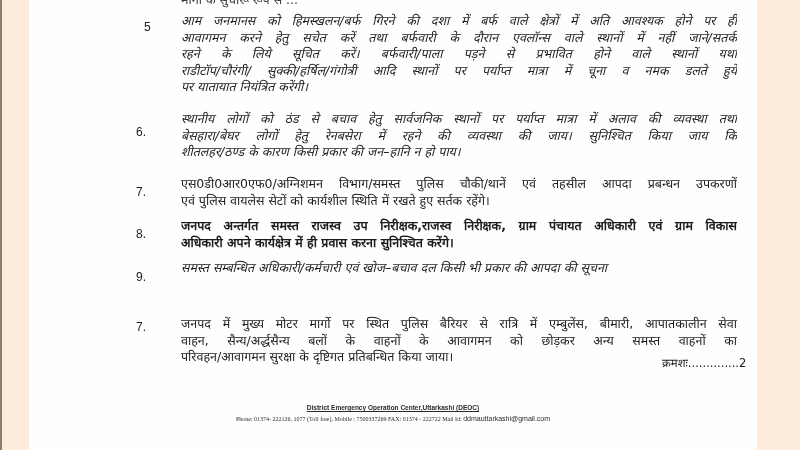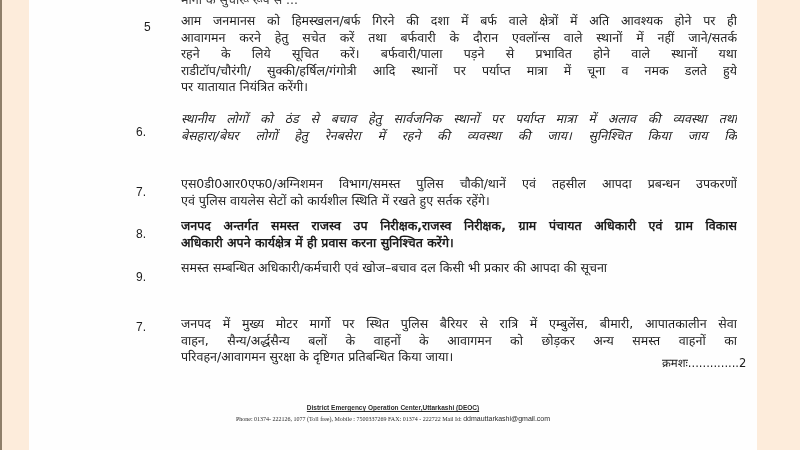--- a/index.html
+++ b/index.html
@@ -74,48 +74,49 @@
 <body>
 
 <div class="edge-line"></div>
 <div class="left-bar"></div>
 
 <div class="page">
 
   <div class="topcut">मार्गों के सुचारू रूप से ...</div>
 
   <div class="num" style="left:115px; top:20px;">5</div>
-  <div class="para" style="top:13px;">
+  <div class="para" style="top:13px;font-style:italic;">
     <span class="line">आम जनमानस को हिमस्खलन/बर्फ गिरने की दशा में बर्फ वाले क्षेत्रों में अति आवश्यक होने पर ही</span>
     <span class="line">आवागमन करने हेतु सचेत करें तथा बर्फवारी के दौरान एवलॉन्स वाले स्थानों में नहीं जाने/सतर्क</span>
     <span class="line">रहने के लिये सूचित करें। बर्फवारी/पाला पड़ने से प्रभावित होने वाले स्थानों यथा</span>
     <span class="line">राडीटॉप/चौरंगी/ सुक्की/हर्षिल/गंगोत्री आदि स्थानों पर पर्याप्त मात्रा में चूना व नमक डलते हुये</span>
     <span class="line last">पर यातायात नियंत्रित करेंगी।</span>
   </div>
 
   <div class="num" style="left:107px; top:125px;">6.</div>
   <div class="para" style="top:111px;font-style:italic;">
     <span class="line">स्थानीय लोगों को ठंड से बचाव हेतु सार्वजनिक स्थानों पर पर्याप्त मात्रा में अलाव की व्यवस्था तथा</span>
     <span class="line">बेसहारा/बेघर लोगों हेतु रेनबसेरा में रहने की व्यवस्था की जाय। सुनिश्चित किया जाय कि</span>
+    <span class="line last">शीतलहर/ठण्ड के कारण किसी प्रकार की जन–हानि न हो पाय।</span>
   </div>
 
   <div class="num" style="left:107px; top:185px;">7.</div>
   <div class="para" style="top:176px;">
     <span class="line">एस0डी0आर0एफ0/अग्निशमन विभाग/समस्त पुलिस चौकी/थानें एवं तहसील आपदा प्रबन्धन उपकरणों</span>
     <span class="line last">एवं पुलिस वायलेस सेटों को कार्यशील स्थिति में रखते हुए सर्तक रहेंगे।</span>
   </div>
 
   <div class="num" style="left:107px; top:227px;">8.</div>
   <div class="para" style="top:218px;font-weight:bold;">
     <span class="line">जनपद अन्तर्गत समस्त राजस्व उप निरीक्षक,राजस्व निरीक्षक, ग्राम पंचायत अधिकारी एवं ग्राम विकास</span>
     <span class="line last">अधिकारी अपने कार्यक्षेत्र में ही प्रवास करना सुनिश्चित करेंगे।</span>
   </div>
 
   <div class="num" style="left:107px; top:270px;">9.</div>
-  <div class="para" style="top:260px;">
+  <div class="para" style="top:260px;font-style:italic;">
     <span class="line last">समस्त सम्बन्धित अधिकारी/कर्मचारी एवं खोज–बचाव दल किसी भी प्रकार की आपदा की सूचना</span>
   </div>
 
   <div class="num" style="left:107px; top:320px;">7.</div>
   <div class="para" style="top:316px;">
     <span class="line">जनपद में मुख्य मोटर मार्गो पर स्थित पुलिस बैरियर से रात्रि में एम्बुलेंस, बीमारी, आपातकालीन सेवा</span>
     <span class="line">वाहन, सैन्य/अर्द्धसैन्य बलों के वाहनों के आवागमन को छोड़कर अन्य समस्त वाहनों का</span>
     <span class="line last">परिवहन/आवागमन सुरक्षा के दृष्टिगत प्रतिबन्धित किया जाया।</span>
   </div>
 

